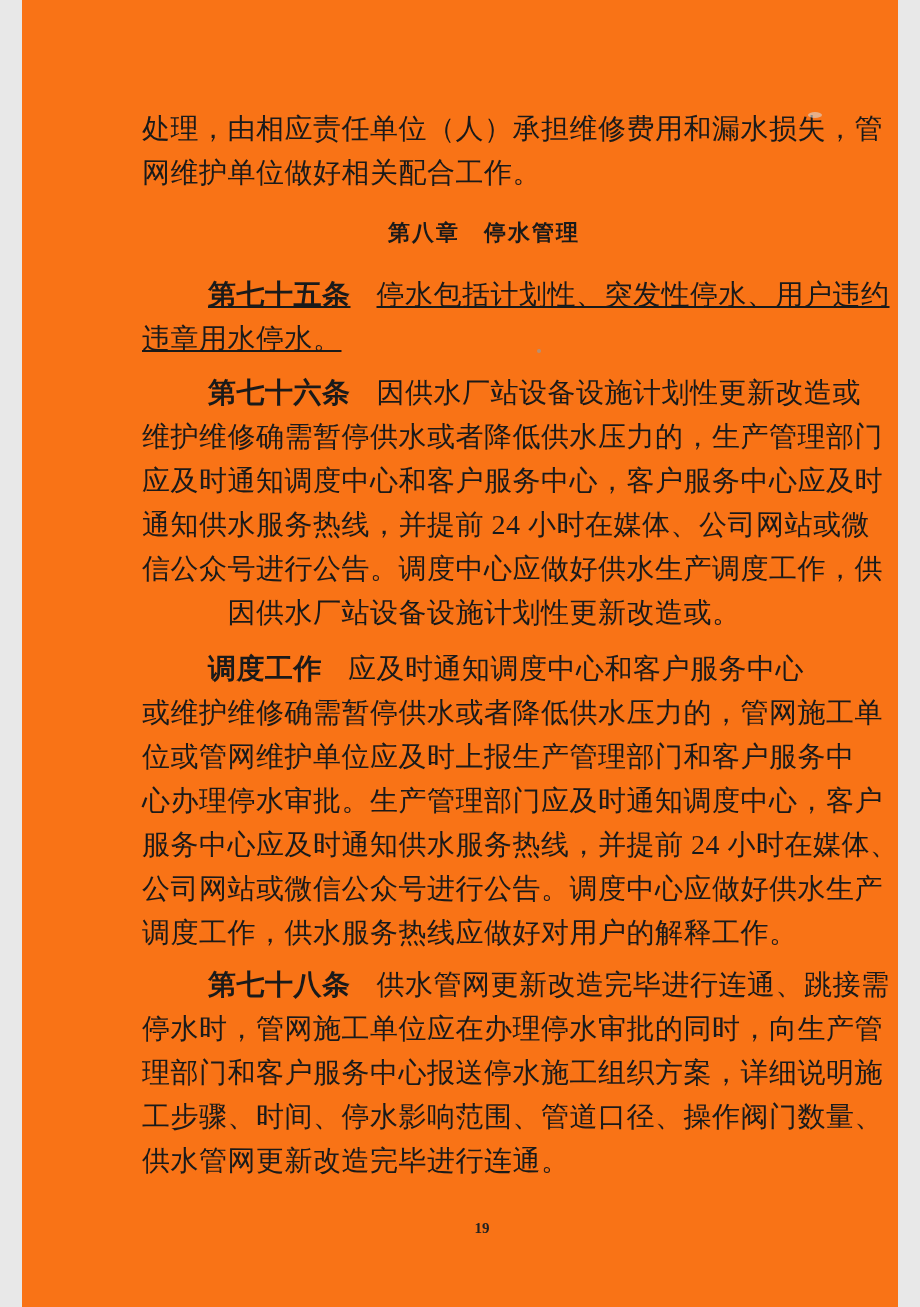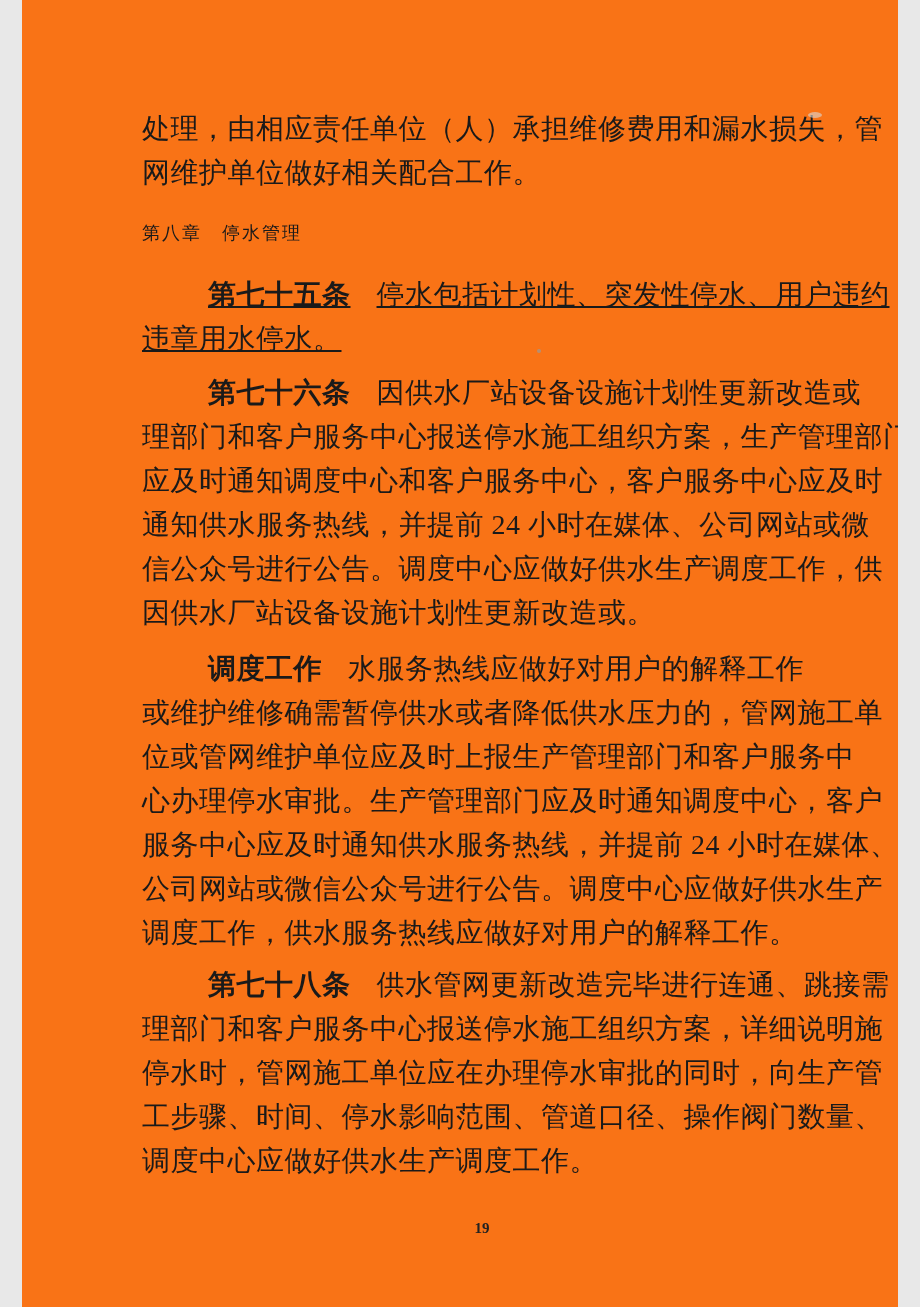--- a/index.html
+++ b/index.html
@@ -26,26 +26,27 @@
     line-height: 44px;
     letter-spacing: 0.5px;
     text-align: left;
   }
   .para { margin: 0; padding: 0; }
   .line { height: 44px; white-space: nowrap; }
   .chapter-heading {
     margin: 16px 0 0 0;
     height: 44px;
     line-height: 44px;
-    font-size: 18px;
-    font-weight: 400;
+    text-align: center;
+    font-size: 22px;
+    font-weight: 700;
     letter-spacing: 2px;
   }
   .article-75 { margin-top: 18px; text-decoration: underline; }
-  .article-76 { margin-top: 10px; }
+  .article-76 { margin-top: 10px; text-align: center; }
   .article-77 { margin-top: 12px; }
   .article-78 { margin-top: 8px; }
   .first-line { padding-left: 66px; }
   .article-number {
     font-weight: 700;
     margin-right: 26px;
   }
   .page-number {
     position: absolute;
     top: 1220px;
@@ -95,47 +96,47 @@
       <div class="line first-line">
         <span class="article-number">第七十五条</span><span>停水包括计划性、突发性停水、用户违约</span>
       </div>
       <div class="line">违章用水停水。</div>
     </div>
 
     <div class="para article-76">
       <div class="line first-line">
         <span class="article-number">第七十六条</span><span>因供水厂站设备设施计划性更新改造或</span>
       </div>
-      <div class="line">理部门和客户服务中心报送停水施工组织方案，生产管理部门</div>
+      <div class="line">维护维修确需暂停供水或者降低供水压力的，生产管理部门</div>
       <div class="line">应及时通知调度中心和客户服务中心，客户服务中心应及时</div>
       <div class="line">通知供水服务热线，并提前 24 小时在媒体、公司网站或微</div>
       <div class="line">信公众号进行公告。调度中心应做好供水生产调度工作，供</div>
       <div class="line">因供水厂站设备设施计划性更新改造或。</div>
     </div>
 
     <div class="para article-77">
       <div class="line first-line">
-        <span class="article-number">调度工作</span><span>水服务热线应做好对用户的解释工作</span>
+        <span class="article-number">调度工作</span><span>应及时通知调度中心和客户服务中心</span>
       </div>
       <div class="line">或维护维修确需暂停供水或者降低供水压力的，管网施工单</div>
       <div class="line">位或管网维护单位应及时上报生产管理部门和客户服务中</div>
       <div class="line">心办理停水审批。生产管理部门应及时通知调度中心，客户</div>
       <div class="line">服务中心应及时通知供水服务热线，并提前 24 小时在媒体、</div>
       <div class="line">公司网站或微信公众号进行公告。调度中心应做好供水生产</div>
       <div class="line">调度工作，供水服务热线应做好对用户的解释工作。</div>
     </div>
 
     <div class="para article-78">
       <div class="line first-line">
         <span class="article-number">第七十八条</span><span>供水管网更新改造完毕进行连通、跳接需</span>
       </div>
+      <div class="line">停水时，管网施工单位应在办理停水审批的同时，向生产管</div>
       <div class="line">理部门和客户服务中心报送停水施工组织方案，详细说明施</div>
-      <div class="line">停水时，管网施工单位应在办理停水审批的同时，向生产管</div>
       <div class="line">工步骤、时间、停水影响范围、管道口径、操作阀门数量、</div>
-      <div class="line">调度中心应做好供水生产调度工作。</div>
+      <div class="line">供水管网更新改造完毕进行连通。</div>
     </div>
 
   </div>
 
   <div class="scan-speck"></div>
   <div class="scan-smudge"></div>
 
   <div class="page-number">19</div>
 
 </div>

